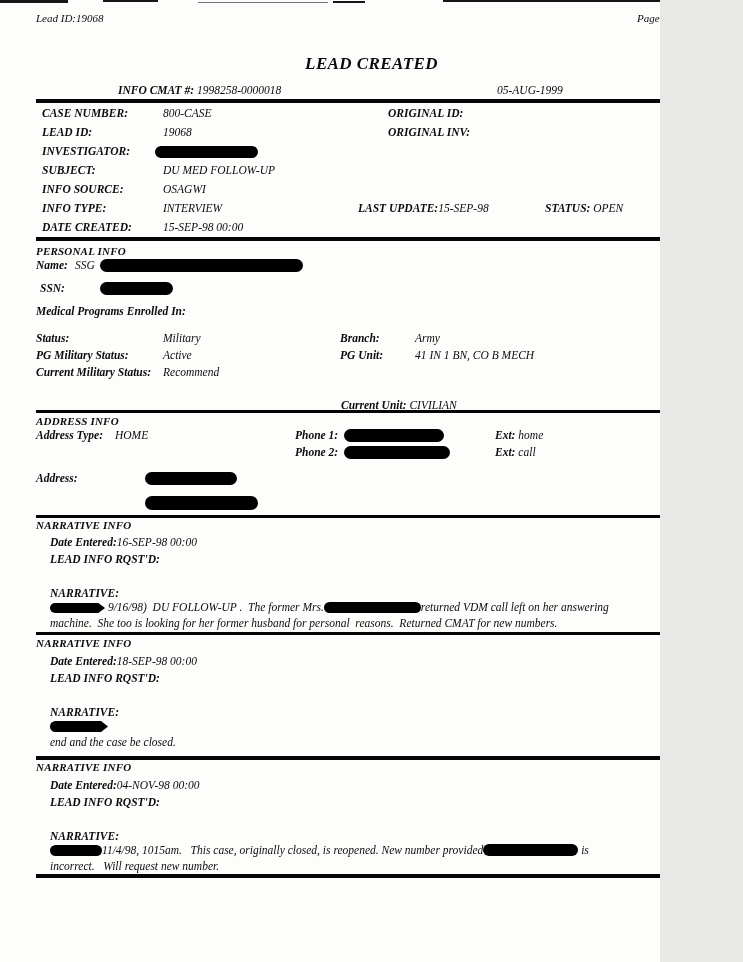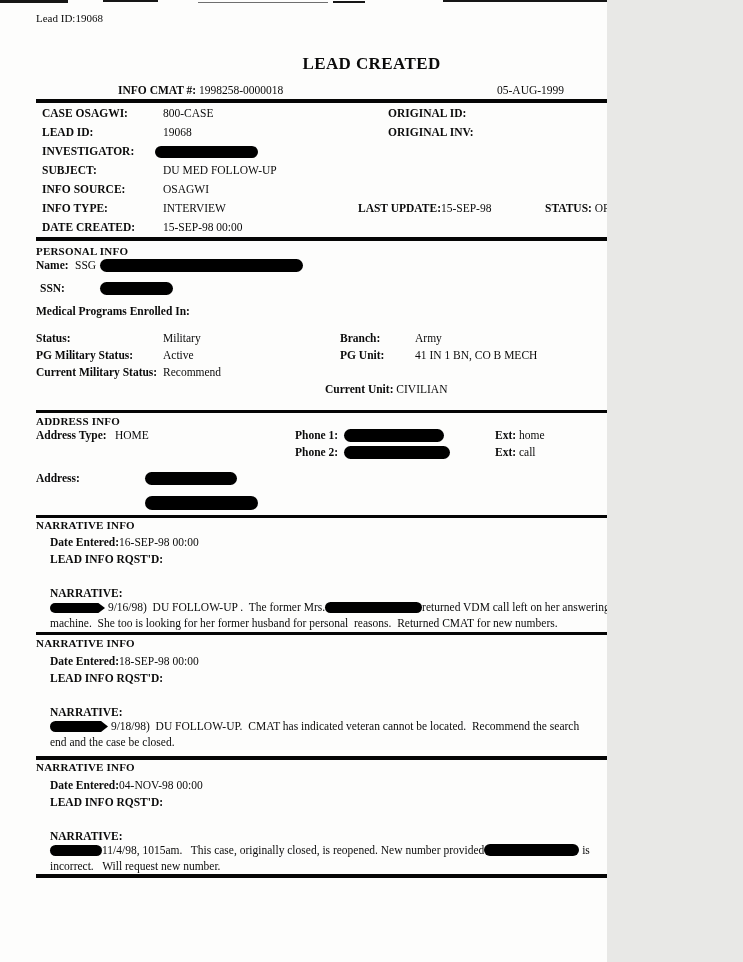--- a/index.html
+++ b/index.html
@@ -1,22 +1,23 @@
 <!DOCTYPE html>
 <html><head>
 <meta charset="utf-8">
 <style>
   html,body{margin:0;padding:0;background:#e8e8e6;}
   .page{
     position:relative;
-    width:607px;height:962px;
+    width:660px;height:962px;
     background:#fdfdfc;
     font-family:"Liberation Serif","DejaVu Serif",serif;
     color:#0b0b0b;
     overflow:hidden;
+    font-style:italic;
   }
   .row{position:absolute;left:0;width:743px;font-size:11.5px;white-space:nowrap;}
   .row span{position:absolute;white-space:nowrap;}
   .b{font-weight:bold;}
   .inlb{position:static !important;font-weight:bold;}
   .inlv{position:static !important;}
   .rule{position:absolute;left:36px;width:674px;background:#050505;}
   .sechead{position:absolute;left:36px;font-size:11px;font-weight:bold;white-space:nowrap;letter-spacing:.2px;}
   .redact{display:inline-block;background:#000;border-radius:6px;vertical-align:text-bottom;}
   .redact.abs{position:absolute;}
@@ -47,21 +48,21 @@
   <div class="title" style="top:54px;">LEAD CREATED</div>
 
   <div class="row" style="top:84px;">
     <span style="left:118px;"><span class="inlb">INFO CMAT #:</span><span class="inlv">&nbsp;</span><span class="inlv">1998258-0000018</span></span>
     <span style="left:497px;">05-AUG-1999</span>
   </div>
 
   <div class="rule" style="top:99px;height:4px;"></div>
 
   <div class="row" style="top:107px;">
-    <span class="b" style="left:42px;">CASE OSAGWI:</span>
+    <span class="b" style="left:42px;">CASE NUMBER:</span>
     <span style="left:163px;">800-CASE</span>
     <span class="b" style="left:388px;">ORIGINAL ID:</span>
   </div>
   <div class="row" style="top:126px;">
     <span class="b" style="left:42px;">LEAD ID:</span>
     <span style="left:163px;">19068</span>
     <span class="b" style="left:388px;">ORIGINAL INV:</span>
   </div>
   <div class="row" style="top:145px;">
     <span class="b" style="left:42px;">INVESTIGATOR:</span>
@@ -111,21 +112,21 @@
     <span class="b" style="left:36px;">PG Military Status:</span>
     <span style="left:163px;">Active</span>
     <span class="b" style="left:340px;">PG Unit:</span>
     <span style="left:415px;">41 IN 1 BN, CO B MECH</span>
   </div>
   <div class="row" style="top:366px;">
     <span class="b" style="left:36px;">Current Military Status:</span>
     <span style="left:163px;">Recommend</span>
   </div>
   <div class="row" style="top:383px;">
-    <span style="left:325px;"><span class="inlb">Current Unit:</span><span class="inlv">&nbsp;</span><span class="inlv">CIVILIAN</span></span>
+    <span style="left:341px;margin-top:16px;"><span class="inlb">Current Unit:</span><span class="inlv">&nbsp;</span><span class="inlv">CIVILIAN</span></span>
   </div>
 
   <div class="rule" style="top:410px;height:3px;"></div>
 
   <div class="sechead" style="top:415px;">ADDRESS INFO</div>
   <div class="row" style="top:429px;">
     <span class="b" style="left:36px;">Address Type:</span>
     <span style="left:115px;">HOME</span>
     <span class="b" style="left:295px;">Phone 1:</span>
     <span class="redact abs" style="left:344px;top:0px;width:100px;height:13px;border-radius:7px;"></span>
@@ -163,21 +164,21 @@
   <div class="sechead" style="top:637px;">NARRATIVE INFO</div>
   <div class="row" style="top:655px;">
     <span style="left:50px;"><span class="inlb">Date Entered:</span><span class="inlv">18-SEP-98 00:00</span></span>
   </div>
   <div class="row" style="top:672px;">
     <span class="b" style="left:50px;">LEAD INFO RQST'D:</span>
   </div>
   <div class="row" style="top:706px;">
     <span class="b" style="left:50px;">NARRATIVE:</span>
   </div>
-  <div class="para" style="top:719px;"><span class="redact pointy" style="width:58px;height:11px;"></span><span> 9/18/98)  DU FOLLOW-UP.  CMAT has indicated veteran cannot be located.  Recommend the search</span><br><span>end and the case be closed.</span></div>
+  <div class="para" style="top:719px;"><span class="redact pointy" style="width:58px;height:11px;"></span><br><span>end and the case be closed.</span></div>
 
   <div class="rule" style="top:756px;height:4px;"></div>
 
   <div class="sechead" style="top:761px;">NARRATIVE INFO</div>
   <div class="row" style="top:779px;">
     <span style="left:50px;"><span class="inlb">Date Entered:</span><span class="inlv">04-NOV-98 00:00</span></span>
   </div>
   <div class="row" style="top:796px;">
     <span class="b" style="left:50px;">LEAD INFO RQST'D:</span>
   </div>

